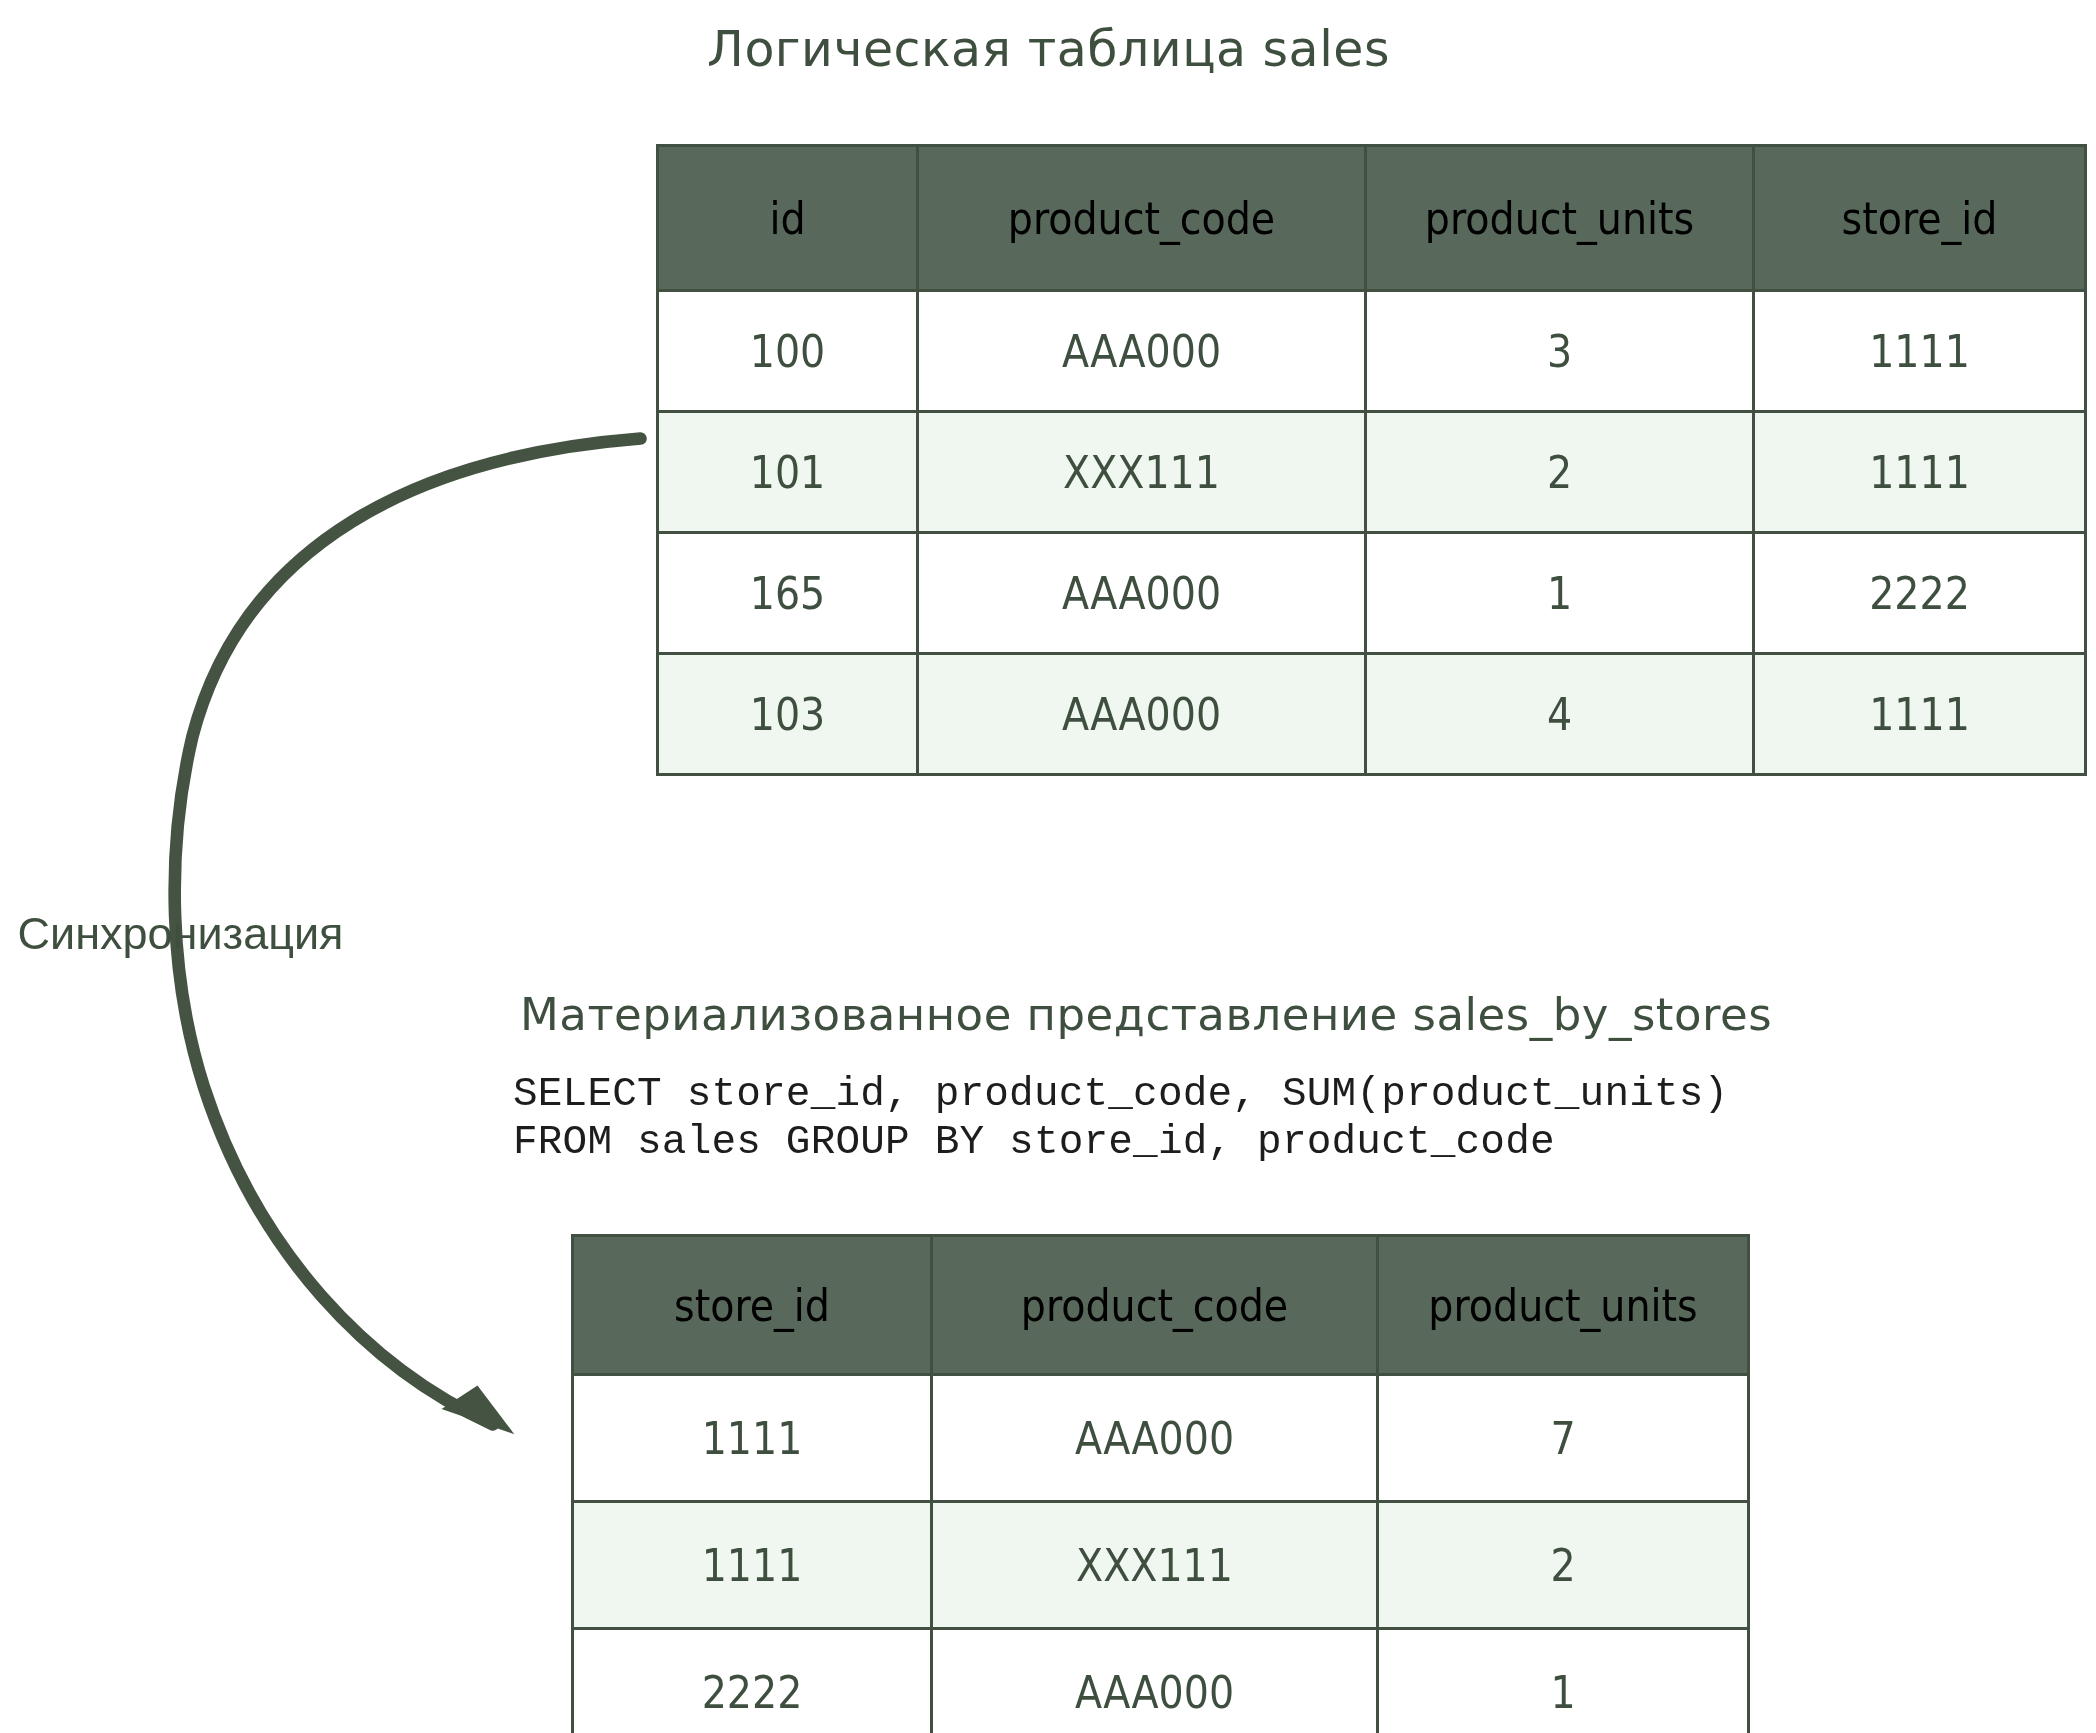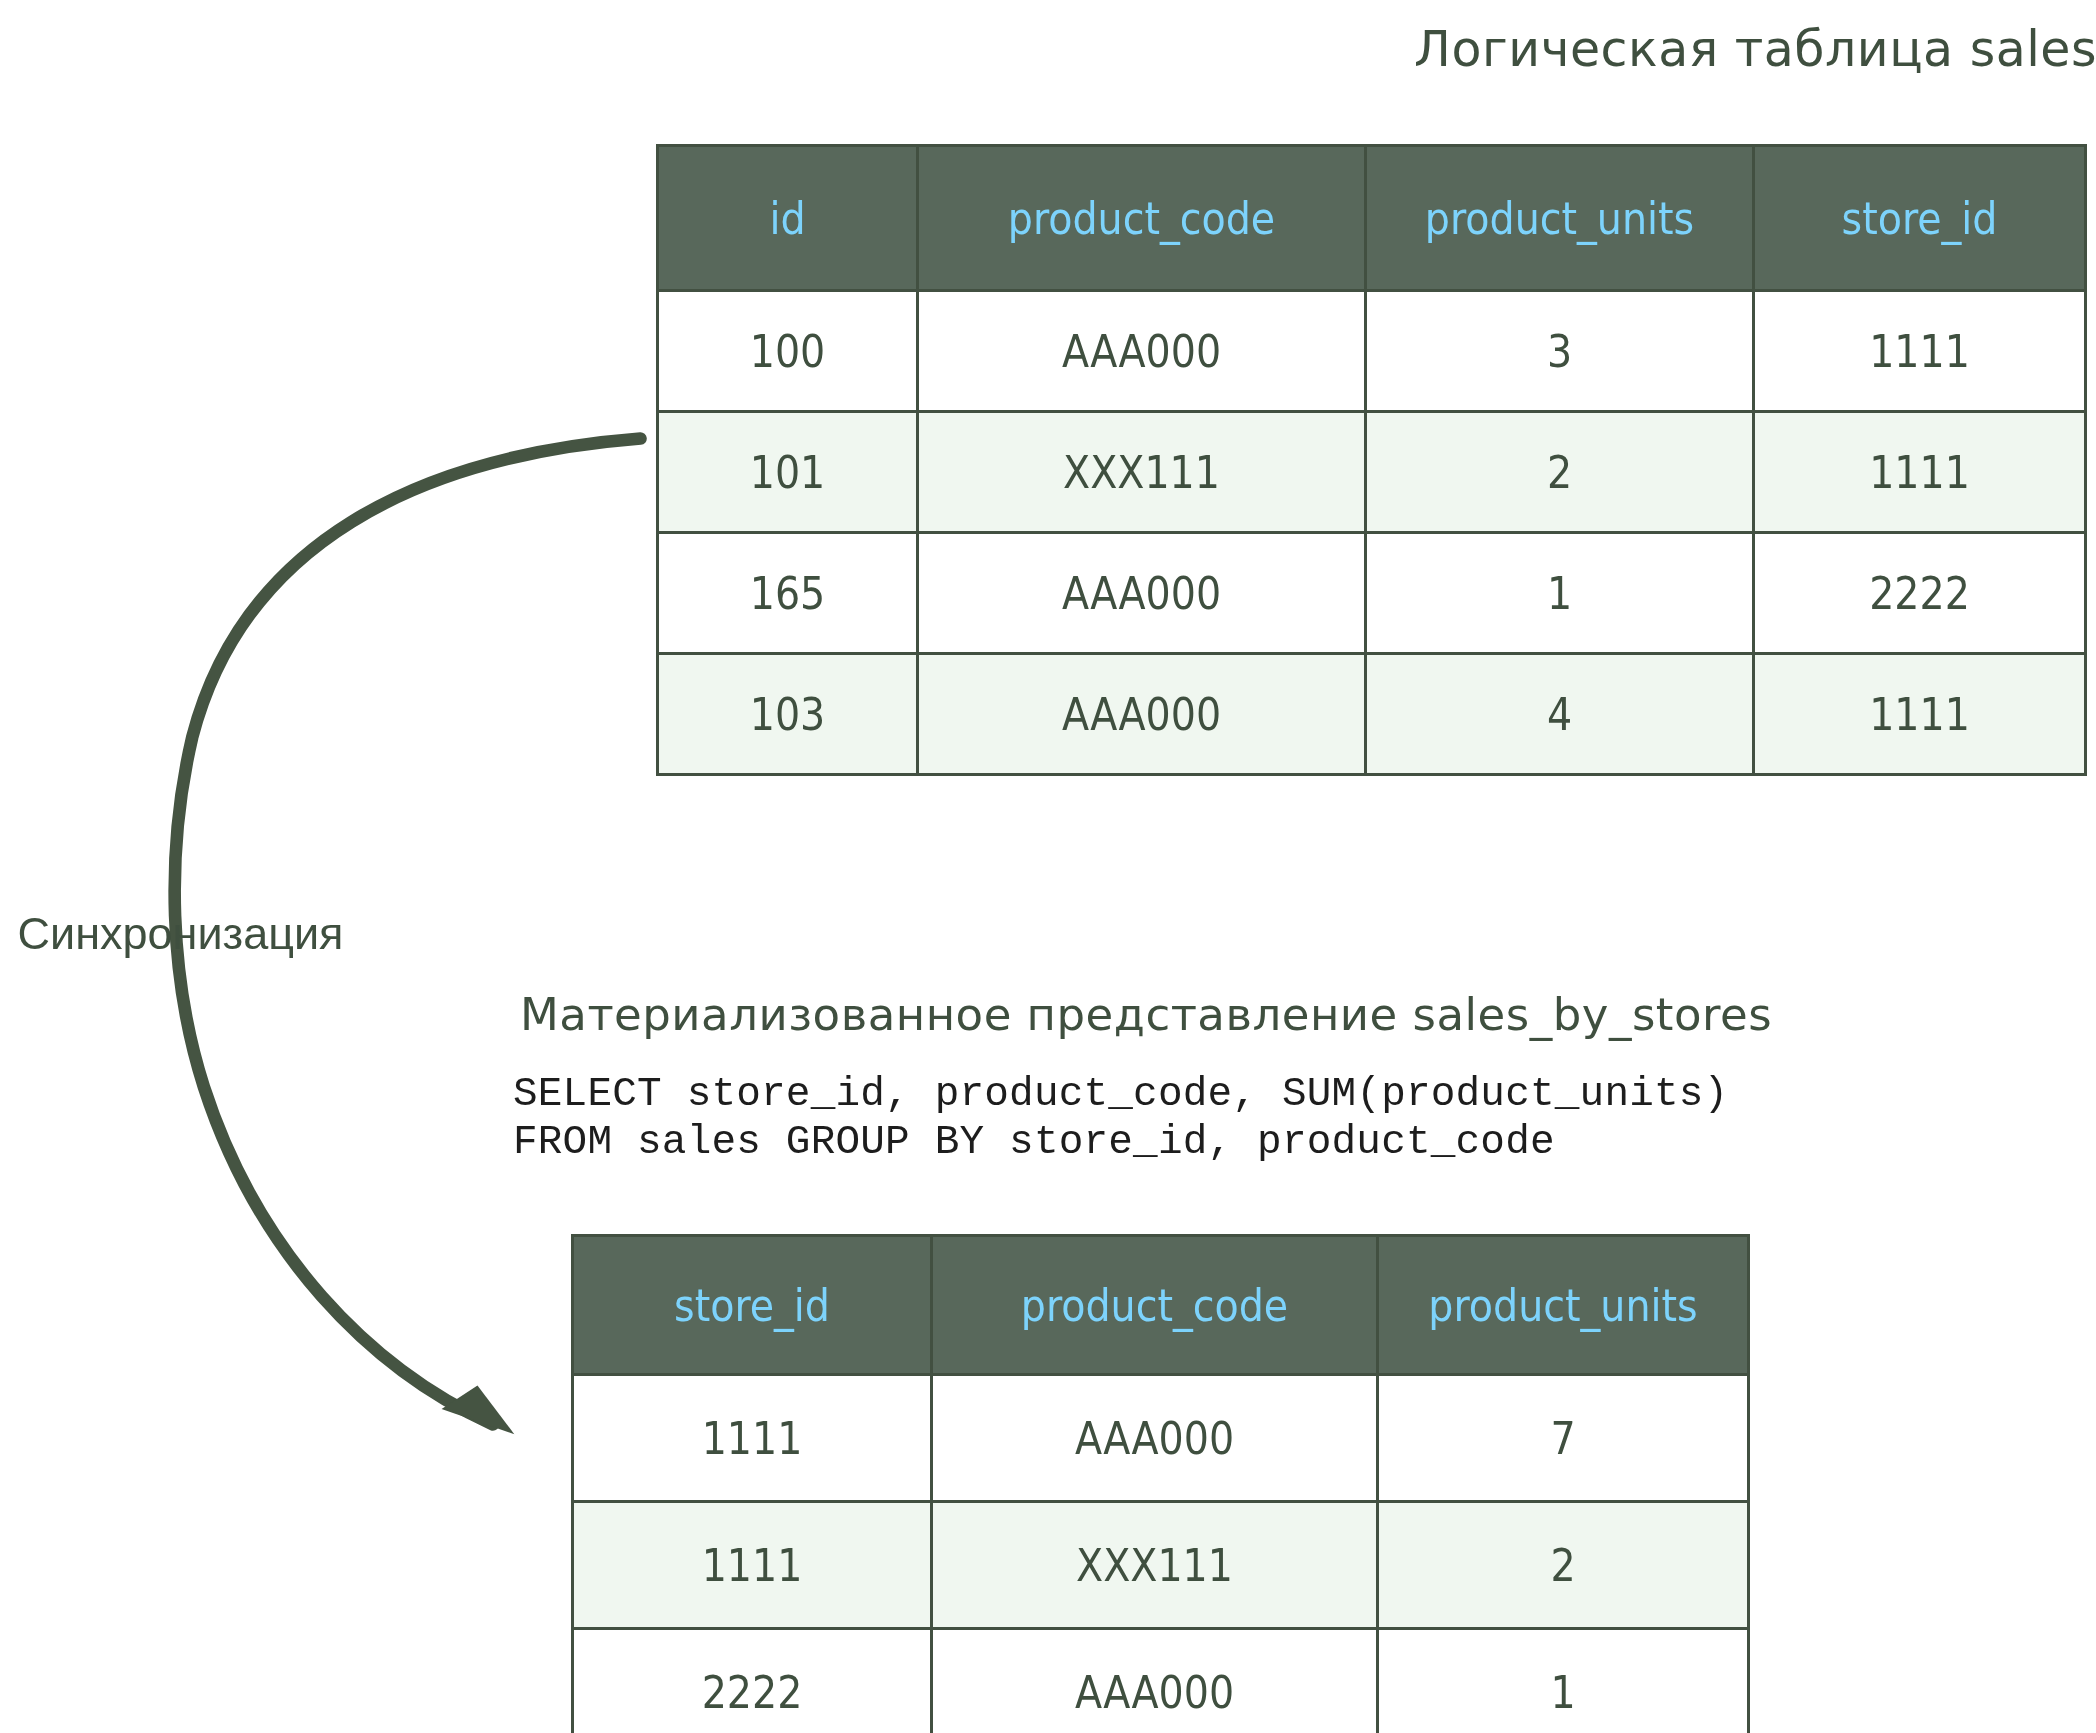--- a/index.html
+++ b/index.html
@@ -35,21 +35,21 @@
     color: #3f4f3f;
     font-family: "DejaVu Sans", sans-serif;
     font-weight: 400;
     letter-spacing: 0.5px;
     white-space: nowrap;
   }
   #title-sales {
     left: 0;
     top: 21.3px;
     width: 2097px;
-    text-align: right;
+    text-align: center;
     font-size: 49px;
   }
   #title-mv {
     left: 520px;
     top: 988px;
     font-size: 45px;
   }
 
   
   .sql-block {
@@ -84,21 +84,21 @@
   }
   .db-table th,
   .db-table td {
     border: 3.9px solid var(--border);
     text-align: center;
     vertical-align: middle;
     padding: 0;
   }
   .db-table th {
     background: var(--header-fill);
-    color: #7dd3fc;
+    color: #000000;
     font-family: "DejaVu Sans Condensed", "DejaVu Sans", sans-serif;
     font-weight: 400;
     font-size: 44px;
     font-stretch: condensed;
     height: 142px;
     letter-spacing: 0px;
   }
   .db-table td {
     color: #3f4f3f;
     font-family: "DejaVu Sans Condensed", "DejaVu Sans", sans-serif;

